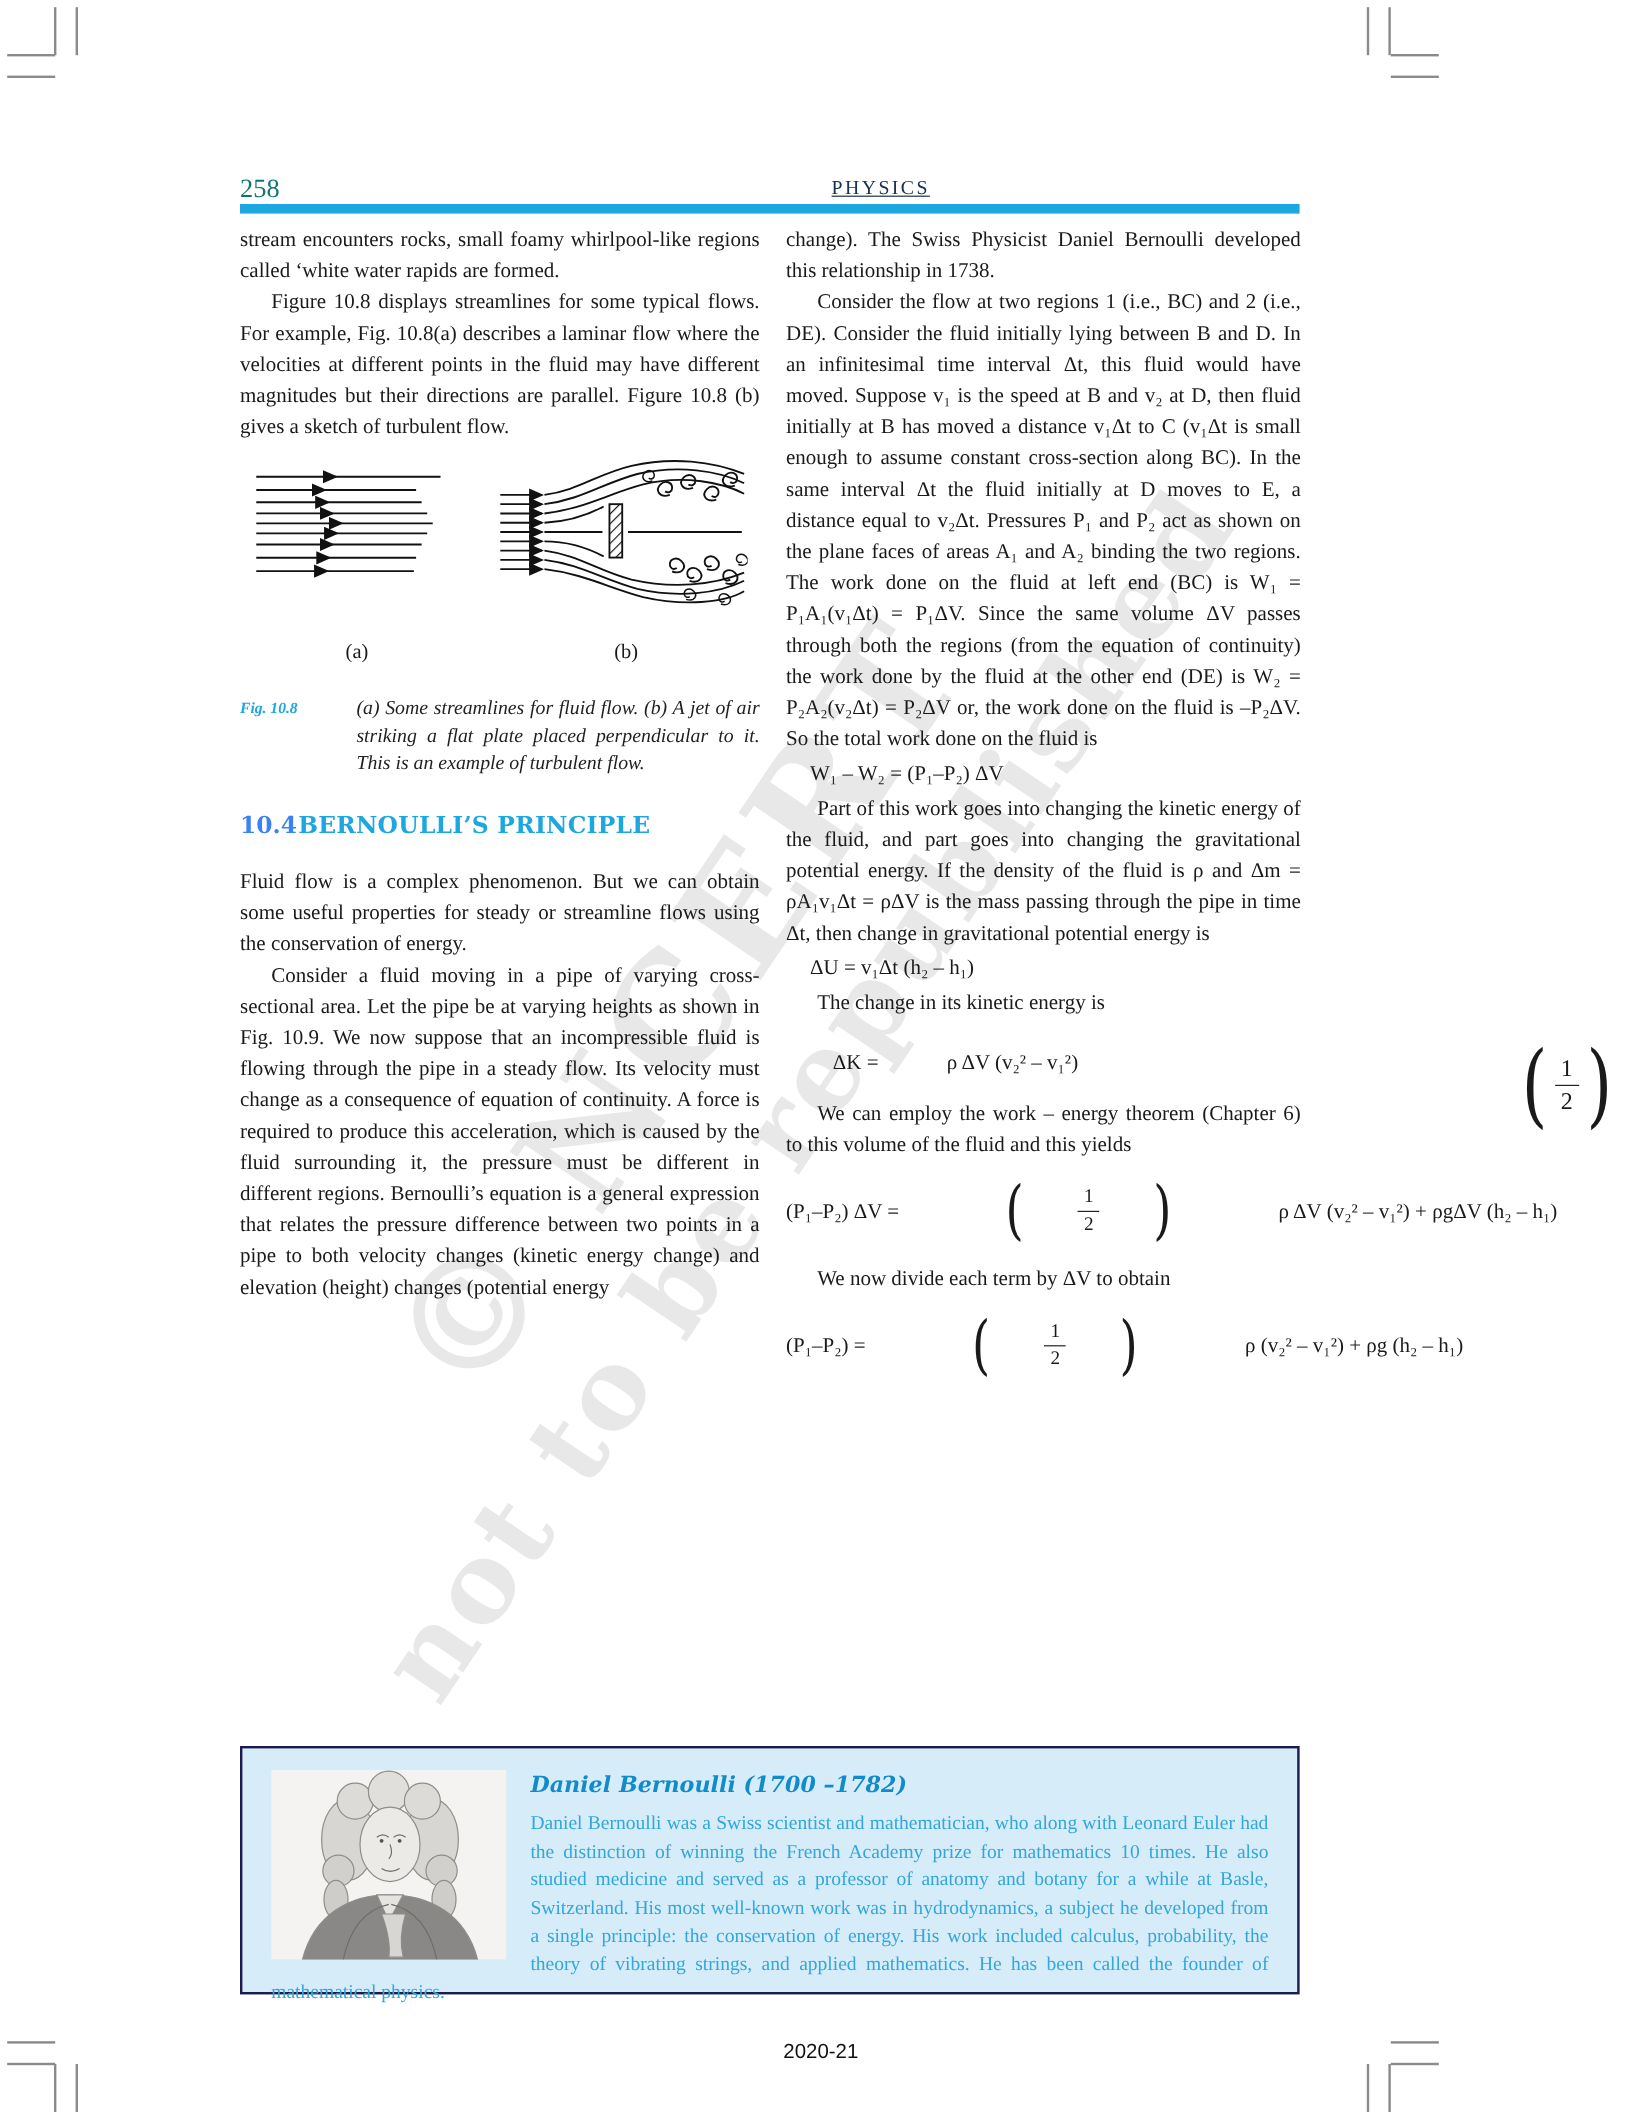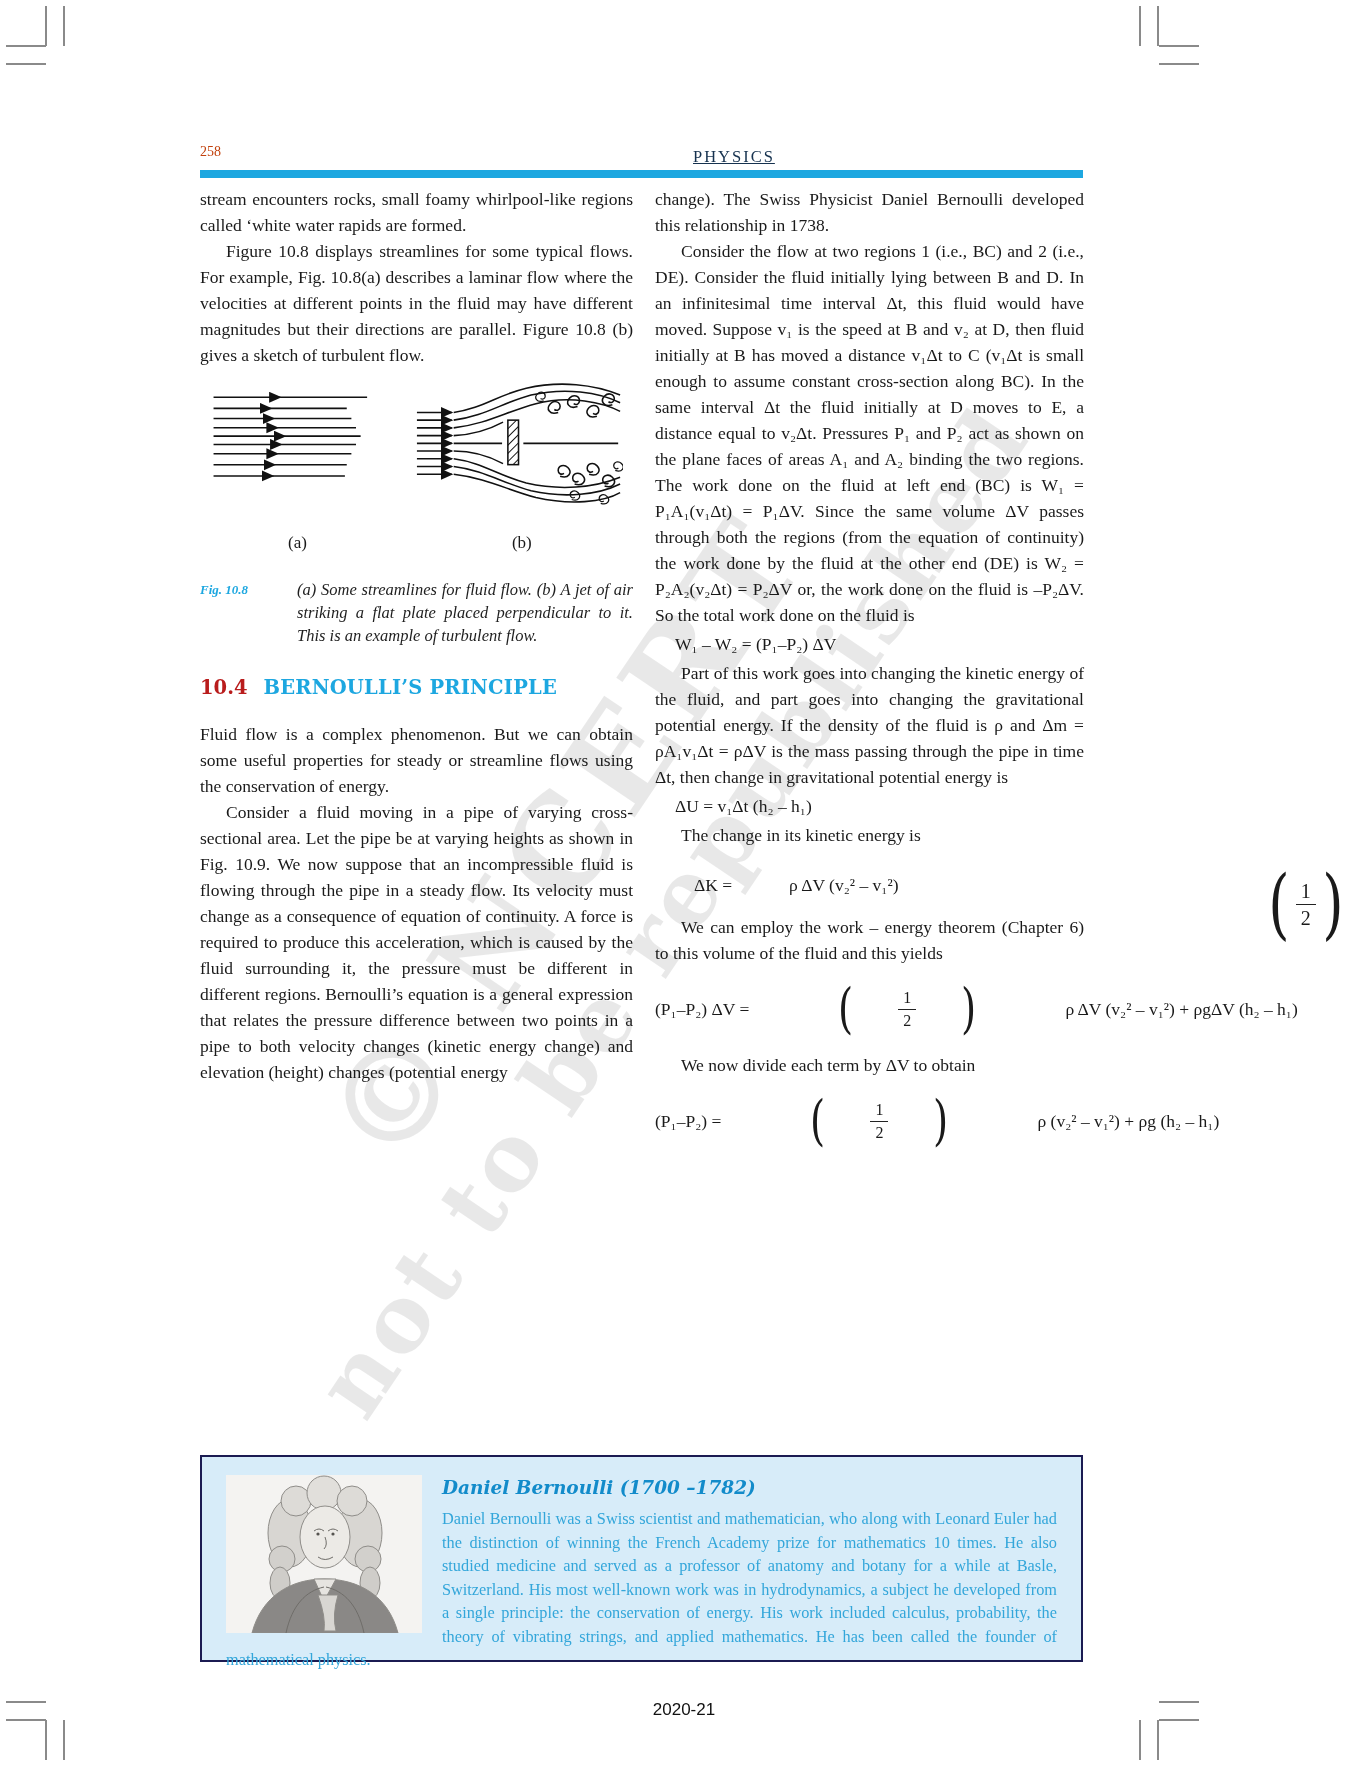--- a/index.html
+++ b/index.html
@@ -9,21 +9,21 @@
   .crop{position:absolute;background:#8a8a8a;}
   
   .watermark{position:absolute;left:90px;top:430px;width:1040px;height:880px;z-index:0;
              display:flex;flex-direction:column;justify-content:center;align-items:center;
              transform:rotate(-56deg);opacity:0.22;pointer-events:none;}
   .watermark .w1{font-family:"DejaVu Serif",serif;font-weight:bold;font-size:128px;color:#9b9b9b;
                  letter-spacing:8px;white-space:nowrap;}
   .watermark .w2{font-family:"DejaVu Serif",serif;font-weight:bold;font-size:92px;color:#9b9b9b;
                  letter-spacing:4px;white-space:nowrap;}
   
-  .pagenum{position:absolute;left:200px;top:144px;font-size:14px;color:#c2410c;z-index:2;}
+  .pagenum{position:absolute;left:200px;top:144px;font-size:22px;color:#0f766e;z-index:2;}
   .runhead{position:absolute;left:693px;top:147px;width:428px;text-align:left;font-size:16.5px;
            letter-spacing:2px;color:#16324f;z-index:2;text-decoration:underline;}
   .rule{position:absolute;left:200px;top:170px;width:883px;height:8px;background:#1da7e0;z-index:2;}
   
   .col{position:absolute;top:186px;font-size:17.5px;line-height:26px;z-index:2;}
   .col-left{left:200px;width:433px;}
   .col-right{left:655px;width:429px;}
   .col p{margin:0;text-align:justify;}
   .ind{text-indent:26px;}
   
@@ -32,21 +32,21 @@
   .fig-a{margin-left:8px;}
   .fig-b{margin-left:22px;}
   .fig-labels{display:flex;margin-top:2px;font-size:17px;}
   .lab-a{margin-left:88px;}
   .lab-b{margin-left:205px;}
   .caption{display:flex;margin-top:22px;font-style:italic;font-size:16.5px;line-height:23px;color:#1f1f1f;}
   .cap-label{color:#1da7e0;font-weight:bold;width:97px;flex:none;font-size:13px;}
   .cap-text{text-align:justify;flex:1;}
   
   .sec{margin-top:28px;font-size:19.5px;font-weight:bold;font-family:"DejaVu Serif",serif;}
-  .sec .num{color:#b91c1c;margin-right:16px;}
+  .sec .num{color:#3b82f6;margin-right:1px;}
   .sec .ttl{color:#1da7e0;letter-spacing:0.2px;}
   .after-sec{margin-top:20px !important;}
   
   .eq{margin:3px 0 3px 20px;}
   .eq-wide{margin:24px 0 16px 39px;}
   .eqflex{display:flex;align-items:center;margin:16px 0;gap:40px;}
   .eqflex .part{white-space:nowrap;}
   .paren{font-family:"DejaVu Serif",serif;font-weight:400;line-height:1;display:inline-block;
          transform:scaleX(0.72);color:#1a1a1a;}
   .p54{font-size:54px;}

